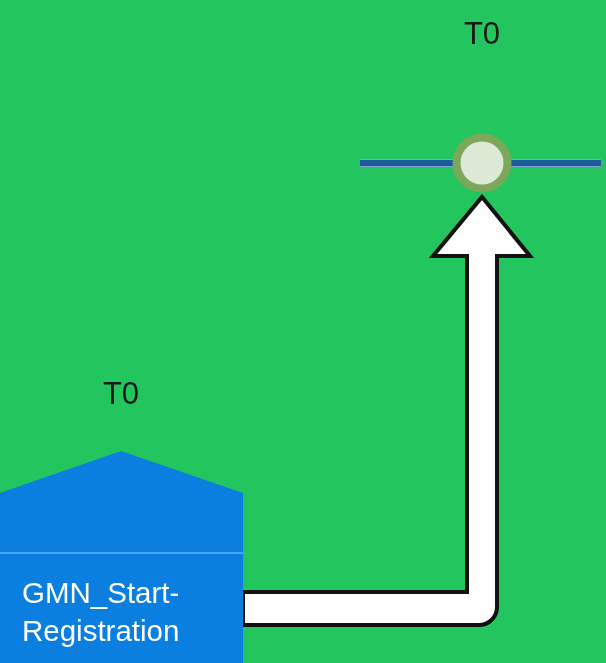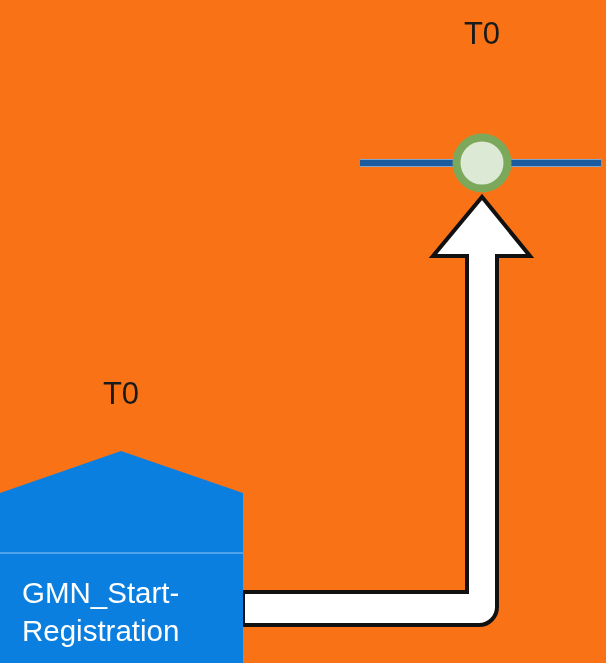--- a/index.html
+++ b/index.html
@@ -7,21 +7,21 @@
     padding: 0;
     background: #ffffff;
   }
   body {
     font-family: "Liberation Sans", sans-serif;
   }
   #canvas {
     position: relative;
     width: 606px;
     height: 663px;
-    background: #f97316;
+    background: #22c55e;
     overflow: hidden;
   }
   #diagram-svg {
     position: absolute;
     top: 0;
     left: 0;
     width: 606px;
     height: 663px;
     display: block;
   }

